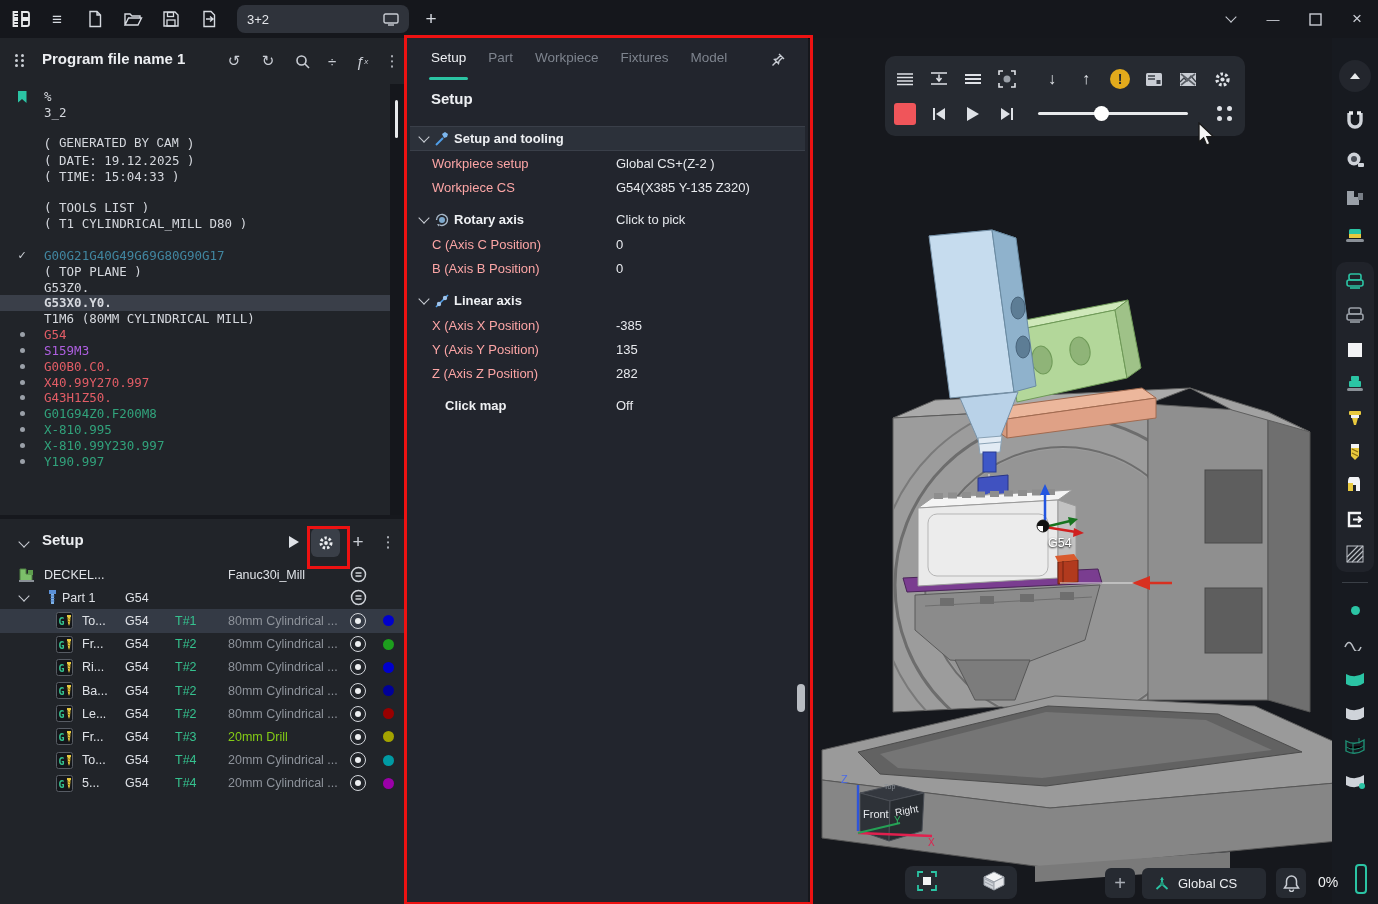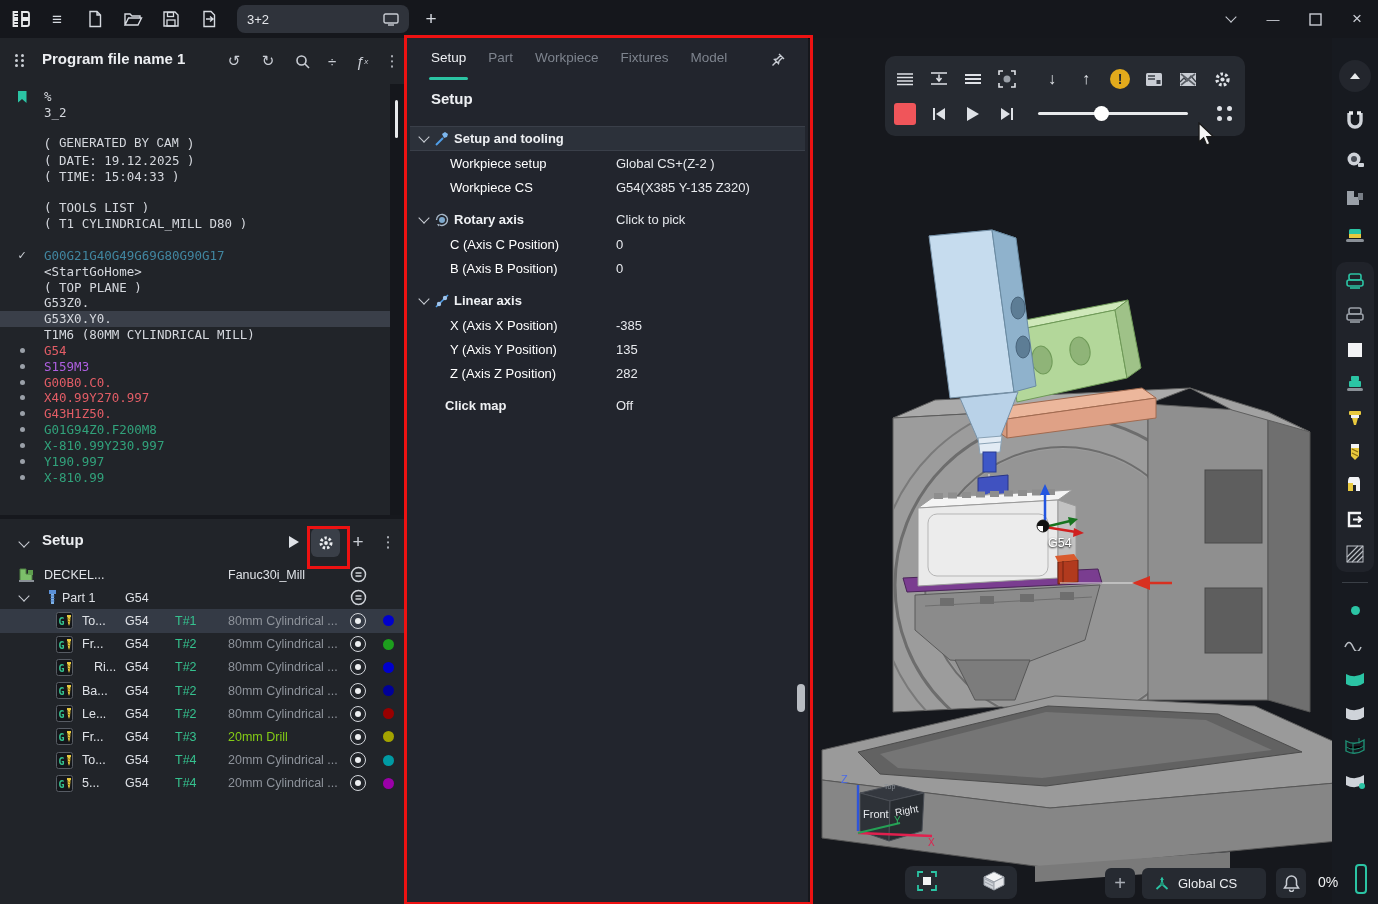--- a/index.html
+++ b/index.html
@@ -50,21 +50,21 @@
   .tab.active{color:#eef0f3;}
   .tab.active:after{content:"";position:absolute;left:-2px;right:-2px;bottom:0;height:3px;border-radius:2px;background:#2bc4a3;}
   .pin-ic{position:absolute;right:22px;top:14px;color:#c9cdd4;}
   .props-heading{position:absolute;left:24px;top:52px;font-size:15px;font-weight:bold;color:#eef0f3;}
   .pgroup-hdr{position:relative;height:23px;background:#2c313a;border-top:1px solid #3a3f49;border-bottom:1px solid #3a3f49;display:flex;align-items:center;}
   .pgroup-hdr .gchev{margin-left:10px;}
   .pgroup-hdr .gic{margin-left:6px;width:16px;height:16px;}
   .pgroup-hdr .gtitle{margin-left:4px;font-weight:bold;color:#eef0f3;}
   .pgroup-hdr .gval{position:absolute;left:206px;font-weight:normal;color:#e4e7eb;}
   .prow{position:relative;height:24px;display:flex;align-items:center;}
-  .prow .plabel{margin-left:40px;color:#ffffff;}
+  .prow .plabel{margin-left:22px;color:#fca5a5;}
   .prow .plabel.bold{margin-left:35px;font-weight:bold;color:#eef0f3;}
   .prow .pval{position:absolute;left:206px;color:#e8eaee;}
   .props-body{position:absolute;left:3px;top:88px;right:3px;}
   
   .viewport{position:absolute;left:810px;top:38px;width:568px;height:866px;background:#16181d;}
   .vp-toolbar{position:absolute;left:75px;top:18px;width:360px;height:80px;background:#262a31;border-radius:10px;}
   .vt-ic{position:absolute;width:28px;height:28px;display:flex;align-items:center;justify-content:center;color:#dfe2e7;font-size:16px;}
   .warn{width:20px;height:20px;border-radius:50%;background:#e2aa1c;color:#262a31;font-weight:bold;font-size:14px;display:flex;align-items:center;justify-content:center;}
   .stopbtn{width:22px;height:22px;background:#f0555a;border-radius:3px;}
   .slider-track{position:absolute;left:153px;top:56px;width:150px;height:3px;background:#e8eaec;border-radius:2px;}
@@ -177,34 +177,33 @@
       <div class="code-line"><span class="gut"></span><span style="color: rgb(213, 216, 222);">3_2</span></div>
       <div class="code-line"><span class="gut"></span><span style="color: rgb(213, 216, 222);"></span></div>
       <div class="code-line"><span class="gut"></span><span style="color: rgb(213, 216, 222); font-family: Liberation Mono, monospace;">( GENERATED BY CAM )</span></div>
       <div class="code-line"><span class="gut"></span><span style="color: rgb(213, 216, 222);">( DATE: 19.12.2025 )</span></div>
       <div class="code-line"><span class="gut"></span><span style="color: rgb(213, 216, 222);">( TIME: 15:04:33 )</span></div>
       <div class="code-line"><span class="gut"></span><span style="color: rgb(213, 216, 222);"></span></div>
       <div class="code-line"><span class="gut"></span><span style="color: rgb(213, 216, 222);">( TOOLS LIST )</span></div>
       <div class="code-line"><span class="gut"></span><span style="color: rgb(213, 216, 222);">( T1 CYLINDRICAL_MILL D80 )</span></div>
       <div class="code-line"><span class="gut"></span><span style="color: rgb(213, 216, 222);"></span></div>
       <div class="code-line"><span class="gut"><span class="chk">✓</span></span><span style="color: rgb(65, 134, 160);">G00G21G40G49G69G80G90G17</span></div>
-      <div class="code-line"><span class="gut"></span><span style="color: rgb(213, 216, 222);">&lt;StartGoHome&gt;</span></div>
       <div class="code-line"><span class="gut"></span><span style="color: rgb(213, 216, 222);">( TOP PLANE )</span></div>
       <div class="code-line"><span class="gut"></span><span style="color: rgb(213, 216, 222);">G53Z0.</span></div>
-      <div class="code-line hl"><span class="gut"></span><span style="color: rgb(213, 216, 222);">G53X0.Y0.</span></div>
+      <div class="code-line hl"><span class="gut"></span><span style="color: rgb(213, 216, 222); font-weight: bold;">G53X0.Y0.</span></div>
       <div class="code-line"><span class="gut"></span><span style="color: rgb(213, 216, 222);">T1M6 (80MM CYLINDRICAL MILL)</span></div>
       <div class="code-line"><span class="gut"><span class="dot"></span></span><span style="color: rgb(226, 93, 102);">G54</span></div>
       <div class="code-line"><span class="gut"><span class="dot"></span></span><span style="color: rgb(174, 95, 224);">S159M3</span></div>
       <div class="code-line"><span class="gut"><span class="dot"></span></span><span style="color: rgb(226, 93, 102);">G00B0.C0.</span></div>
       <div class="code-line"><span class="gut"><span class="dot"></span></span><span style="color: rgb(226, 93, 102);">X40.99Y270.997</span></div>
       <div class="code-line"><span class="gut"><span class="dot"></span></span><span style="color: rgb(226, 93, 102);">G43H1Z50.</span></div>
       <div class="code-line"><span class="gut"><span class="dot"></span></span><span style="color: rgb(49, 162, 123);">G01G94Z0.F200M8</span></div>
+      <div class="code-line"><span class="gut"><span class="dot"></span></span><span style="color: rgb(49, 162, 123);">X-810.995</span></div>
       <div class="code-line"><span class="gut"><span class="dot"></span></span><span style="color: rgb(49, 162, 123);">X-810.99Y230.997</span></div>
       <div class="code-line"><span class="gut"><span class="dot"></span></span><span style="color: rgb(49, 162, 123);">Y190.997</span></div>
-      <div class="code-line"><span class="gut"><span class="dot"></span></span><span style="color: rgb(49, 162, 123);">X-810.99</span></div>
     </div>
   <div class="code-sb">
       <div class="thumb"></div>
     </div>
 </section>
 
 <section class="panel" style="left:0;top:519px;width:404px;height:385px;">
   <div class="p-header">
     <span class="hdr-ic" style="left:12px;top:13px">
         <span class="chev"></span>
@@ -308,21 +307,21 @@
       </div>
       <div class="s-row">
         <span class="s-cell " style="left: 56px;">
           <svg width="17" height="17">
             <rect x="0.5" y="0.5" width="16" height="16" rx="2" fill="#14161a" stroke="#575c64"></rect>
             <text x="2.5" y="12.5" font-size="10" font-weight="bold" fill="#35c28f" font-family="DejaVu Sans Mono, monospace">G</text>
             <path d="M11 3 h4 v2 h-4 z M11.5 5 h3 l-0.5 6 -1 3 -1 -3 z" fill="#e8c93e"></path>
             <path d="M11.5 6.5 l3 1.2 M11.5 9 l2.6 1.2" stroke="#8a6d10" stroke-width="0.9"></path>
           </svg>
         </span>
-        <span class="s-cell " style="left: 94px;">Ri...</span>
+        <span class="s-cell " style="left: 82px;">Ri...</span>
         <span class="s-cell " style="left: 125px;">G54</span>
         <span class="s-cell " style="left: 175px; color: rgb(53, 194, 143);">T#2</span>
         <span class="s-cell " style="left: 228px; color: rgb(141, 146, 154);">80mm Cylindrical ...</span>
         <span class="s-cell " style="left: 350px;">
           <span class="radio">
             <i></i>
           </span>
         </span>
         <span class="s-cell " style="left: 383px;">
           <span class="cdot" style="background: rgb(0, 0, 204);"></span>

